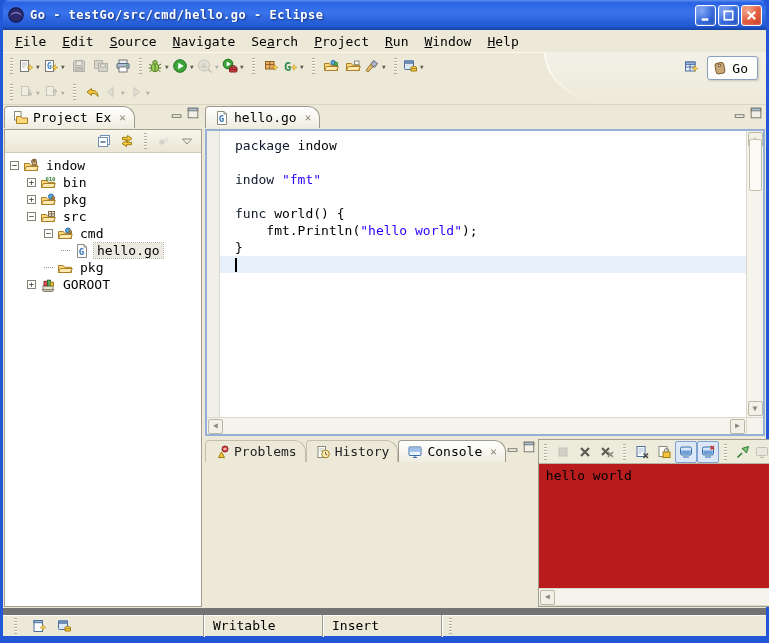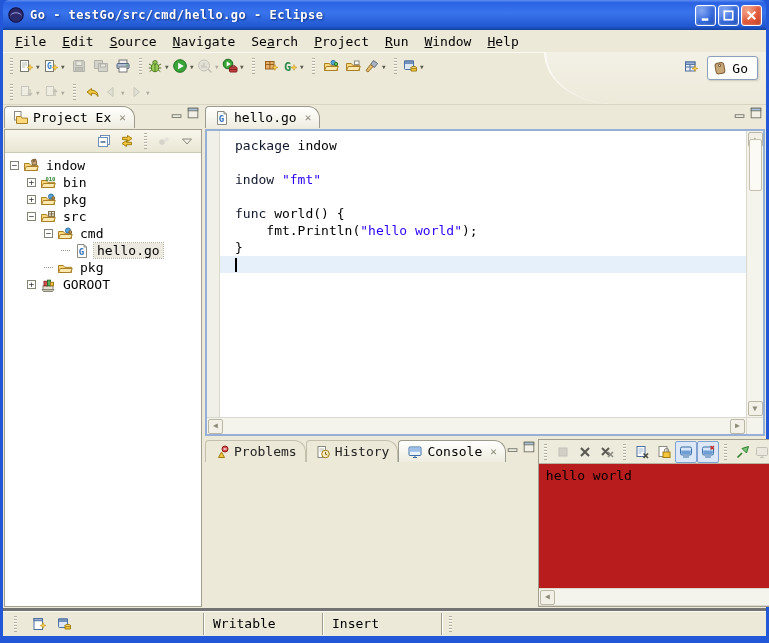--- a/index.html
+++ b/index.html
@@ -72,21 +72,21 @@
 .thumb{width:13px;height:52px;background:#FBFAF5;border:1px solid #C4C1AF;border-radius:2px}
 .corner{background:#F4F3EC;border-top:1px solid #DBD9CE;border-left:1px solid #DBD9CE}
 
 .console{flex:1;display:flex;flex-direction:row;min-height:0}
 .con-body{flex:1;border:1px solid #A29F8E;margin-top:-1px;display:flex;flex-direction:column;background:#EDEBDC;min-height:0}
 .con-status{height:19px;padding:2px 7px 0;font-size:13px;white-space:nowrap;overflow:hidden;flex:none}
 .con-toolbar{height:23px;display:flex;justify-content:flex-end;align-items:center;padding-right:4px;flex:none}
 .con-content{flex:1;background:#b91c1c;border-top:1px solid #B7B4A2;display:grid;grid-template-columns:1fr 17px;grid-template-rows:1fr 17px;min-height:0}
 .con-text{padding:4px 7px;font-size:13px;white-space:pre}
 
-.statusbar{height:28px;border-top:3px solid #737373;box-shadow:0 1px 0 #FBFAF4 inset;display:flex;align-items:center;flex:none}
+.statusbar{height:28px;border-top:7px solid #737373;box-shadow:0 1px 0 #FBFAF4 inset;display:flex;align-items:center;flex:none}
 .sb-icons{width:200px;display:flex;align-items:center;gap:9px;padding-left:6px;height:100%;flex:none}
 .sb-sep{width:2px;border-left:1px solid #9D9B8C;border-right:1px solid #FFF;height:22px;flex:none}
 .sb-cell{width:117px;padding:0 8px;height:100%;display:flex;align-items:center;flex:none;white-space:nowrap}
 </style>
 </head>
 <body>
 
 <div class="win">
   <div class="titlebar">
     <span class="appicon"><svg width="100%" height="100%" viewBox="0 0 16 16" xmlns="http://www.w3.org/2000/svg">

